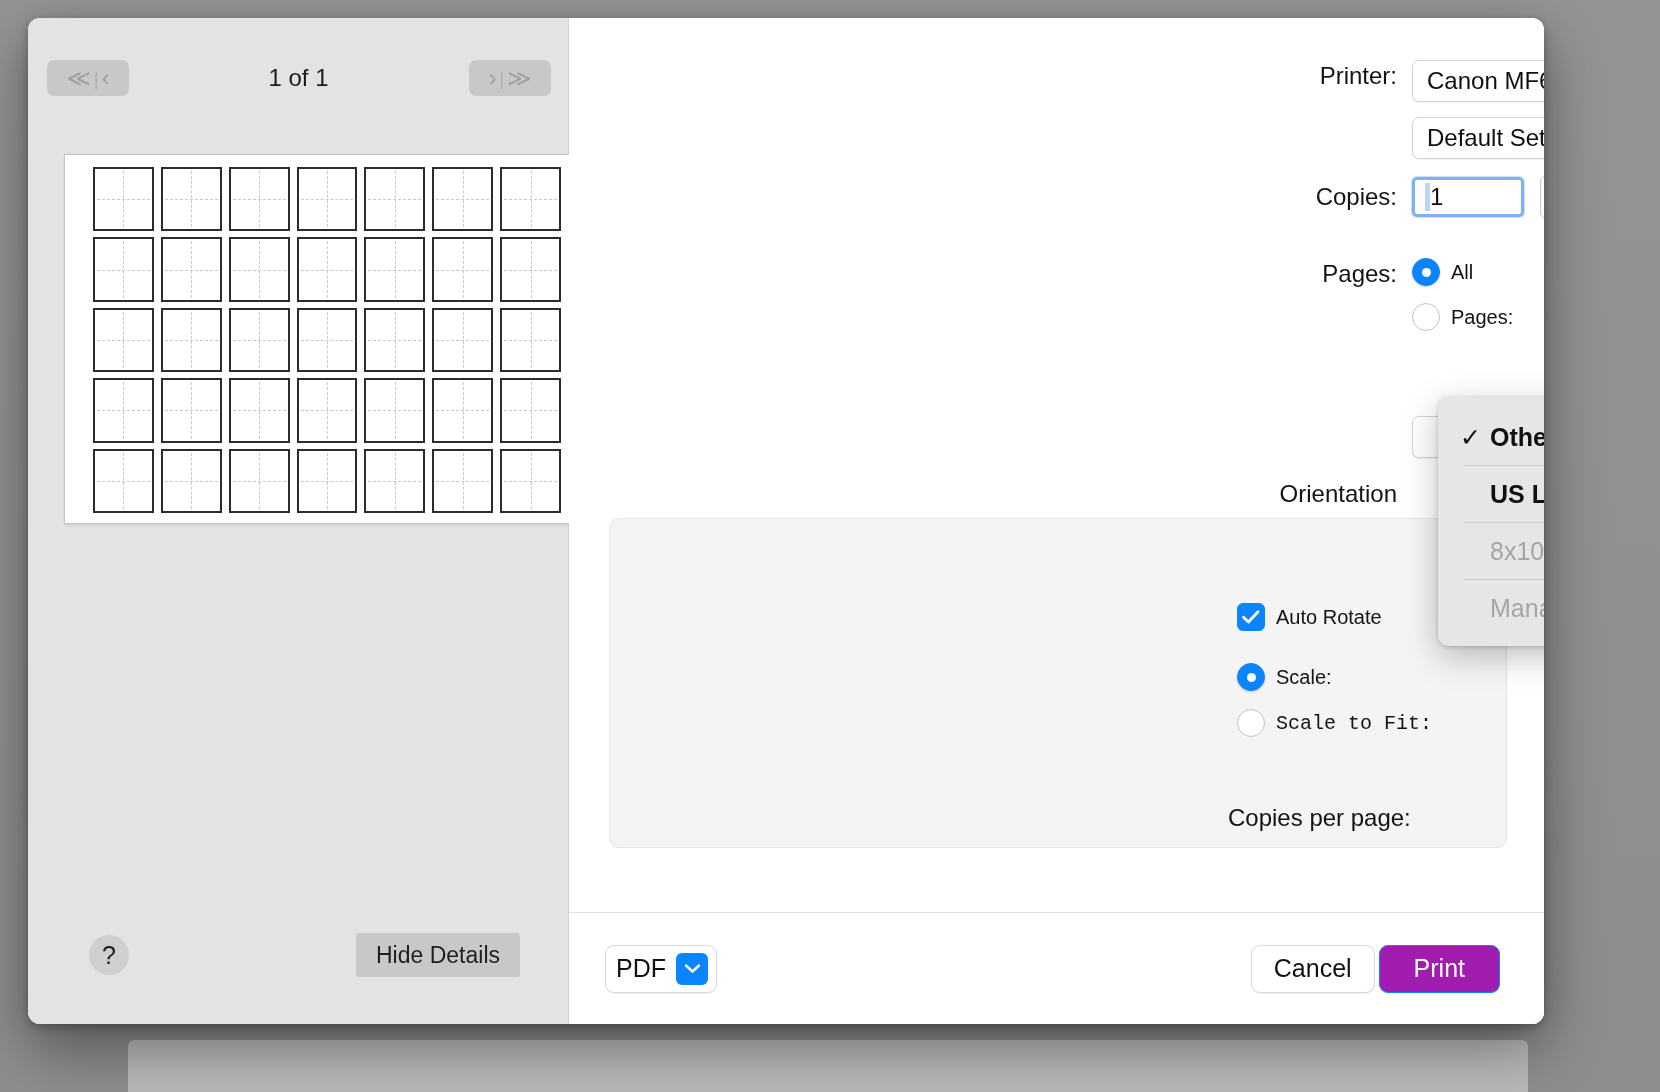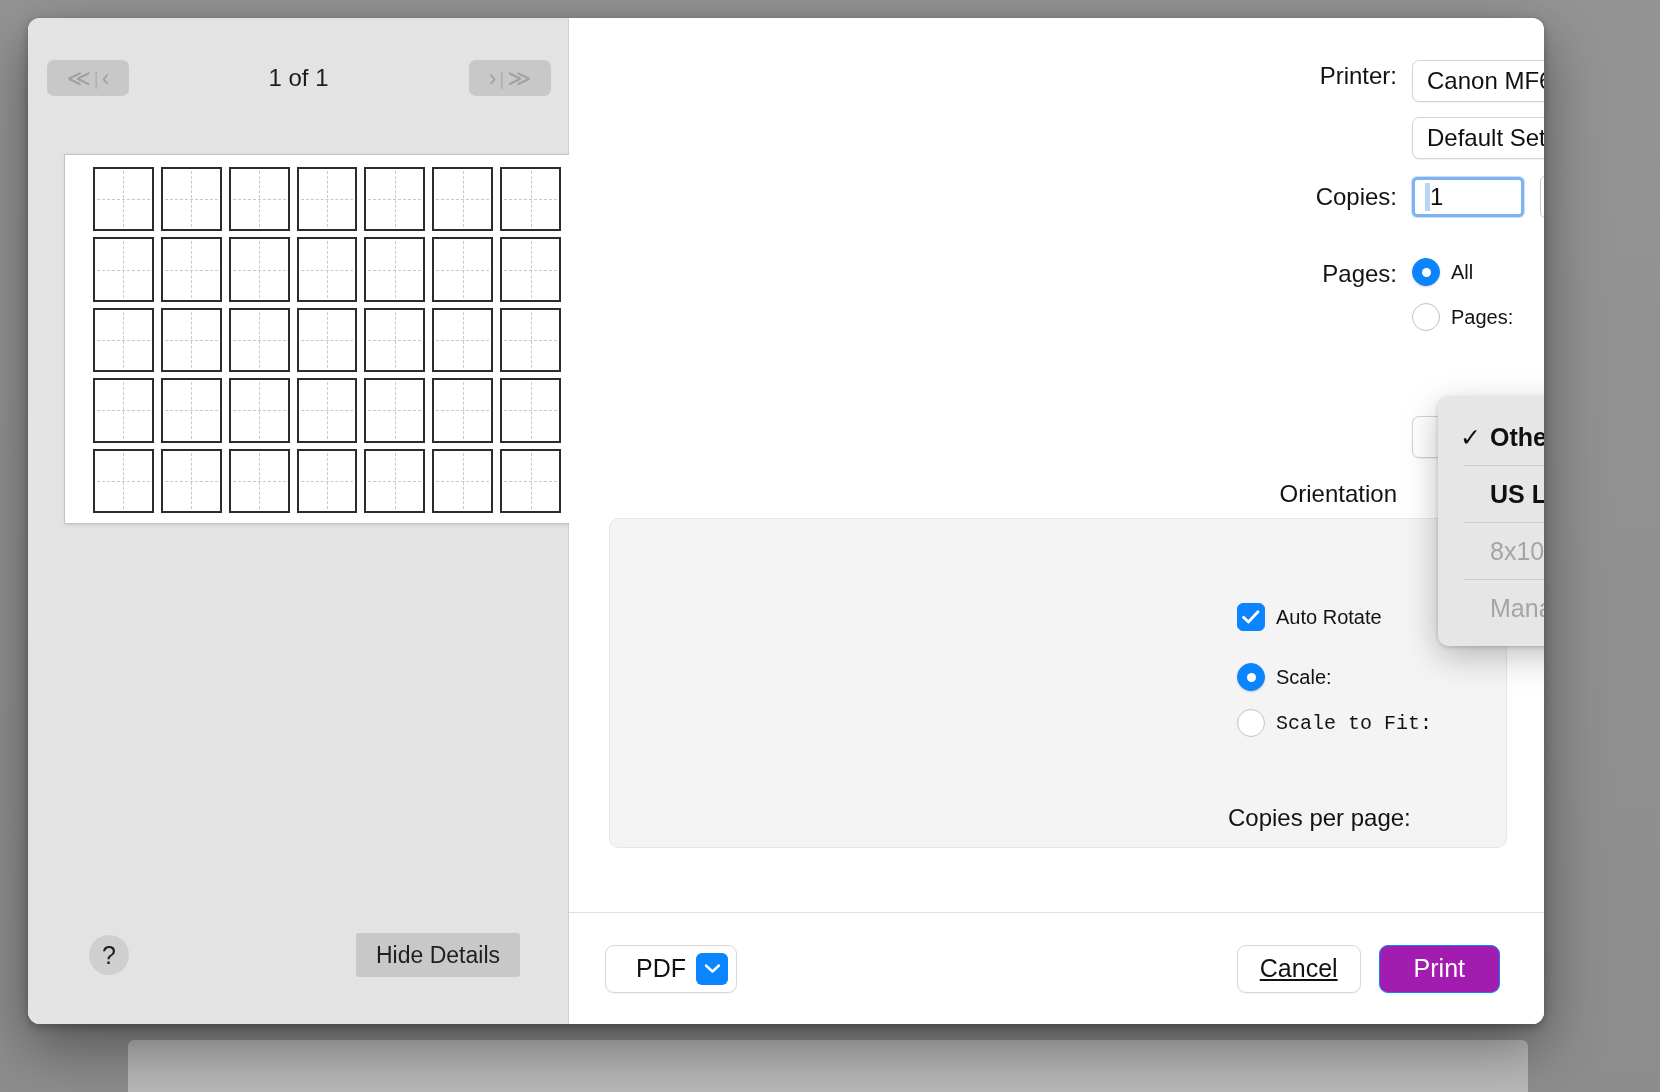--- a/index.html
+++ b/index.html
@@ -310,21 +310,21 @@
   .btn.primary {
     background: #a21caf;
     border-color: #0a84ff;
     color: #fff;
     padding: 0 34px;
   }
   #pdf-button {
     display: flex;
     align-items: center;
     gap: 10px;
-    padding: 0 8px 0 30px;
+    padding: 0 8px 0 10px;
   }
   #pdf-chevron {
     width: 32px; height: 32px;
     background: #0a84ff;
     border-radius: 6px;
     display: flex; align-items: center; justify-content: center;
   }
   .spacer { flex: 1; }
 
   
@@ -538,18 +538,18 @@
       <div id="footer">
         <button class="btn" id="pdf-button">
           <span>PDF</span>
           <span id="pdf-chevron">
             <svg width="17" height="11" viewBox="0 0 17 11" aria-hidden="true">
                 <path d="M2 2.5 L8.5 8.5 L15 2.5" stroke="#fff" stroke-width="2.4" fill="none" stroke-linecap="round" stroke-linejoin="round"></path>
               </svg>
           </span>
         </button>
         <span class="spacer"></span>
-        <button class="btn" style="margin-right:18px;text-decoration:underline;">Cancel</button>
+        <button class="btn" style="margin-right:4px;">Cancel</button>
         <button class="btn primary">Print</button>
       </div>
     </div>
   </div>
 </div>
 
 </body></html>

